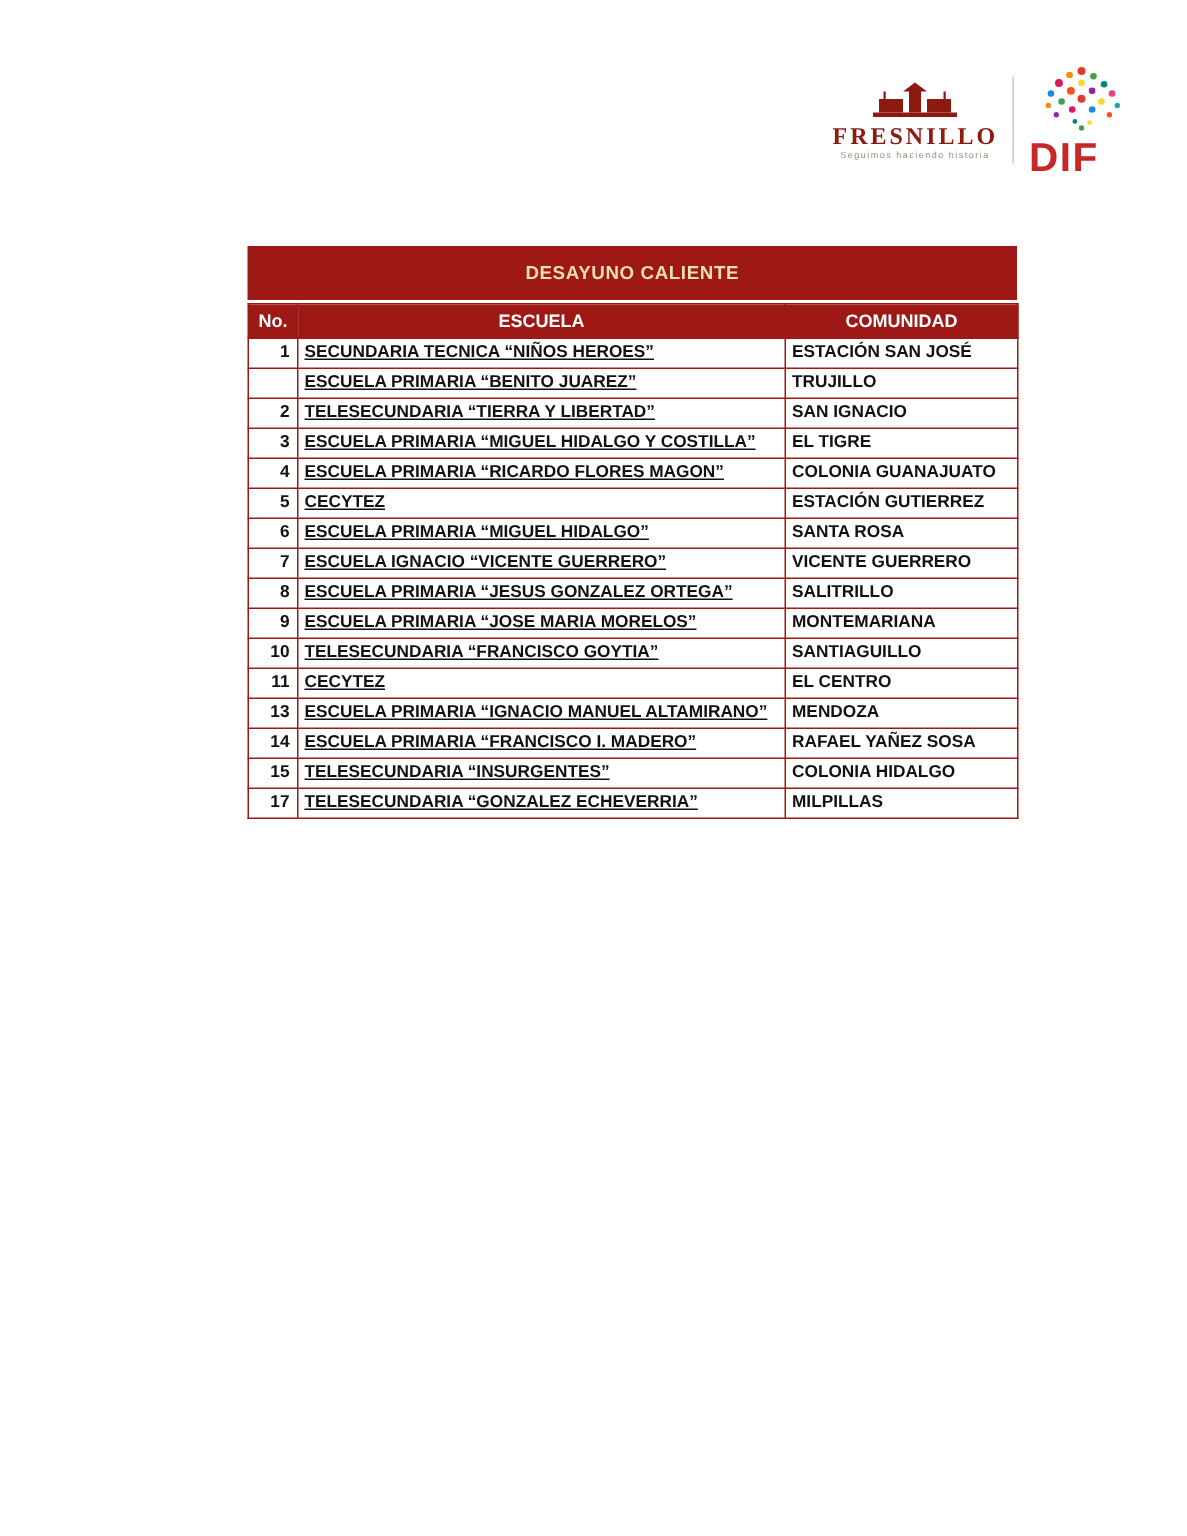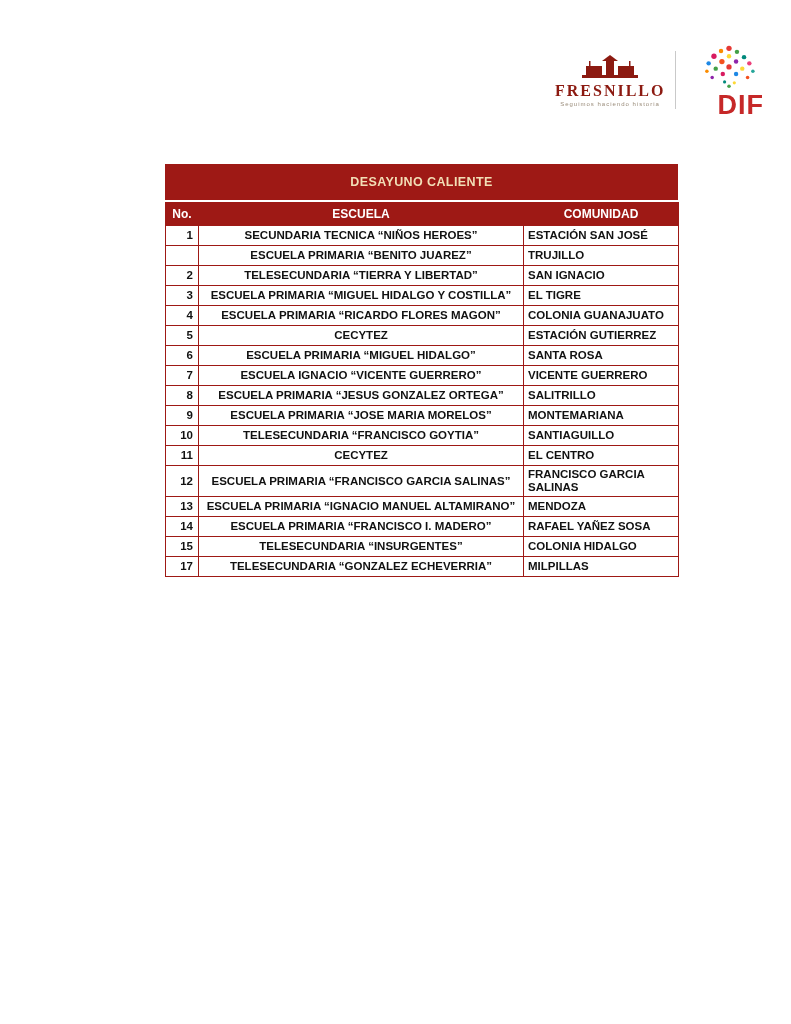--- a/index.html
+++ b/index.html
@@ -15,21 +15,21 @@
   
   .logo-strip{position:absolute;top:28px;left:555px;width:210px;height:72px;display:flex;align-items:center;}
   .fresnillo{width:110px;text-align:center;}
   .fresnillo-name{
     font-family:"Liberation Serif", serif;
     color:#8c1a11;font-size:16px;letter-spacing:2px;font-weight:bold;
     line-height:1.05;
   }
   .fresnillo-tagline{font-size:6px;color:#9a8c7a;letter-spacing:1px;margin-top:1px;}
   .logo-divider{width:1px;height:58px;background:#c9c9c9;margin:0 10px;}
-  .dif{width:78px;text-align:right;}
+  .dif{width:78px;text-align:left;}
   .dif-name{
     font-weight:bold;font-size:27px;color:#c62828;letter-spacing:1px;line-height:0.9;
     font-family:"Liberation Sans", sans-serif;
   }
 
   
   .title-band{
     position:absolute;left:165px;top:148px;width:513px;height:36px;
     background:#9e1915;
     color:#f2deb6;
@@ -50,21 +50,21 @@
   .school-table td{
     border:1.5px solid #9e1915;
     font-size:11.5px;font-weight:bold;color:#111111;
     padding:2px 4px;
     height:15px;
     line-height:1.15;
     overflow:hidden;
     vertical-align:middle;
   }
   .school-table td.col-no{text-align:right;padding-right:5px;}
-  .school-table td.col-escuela{text-align:center;}
+  .school-table td.col-escuela{text-align:left;text-decoration:underline;}
   .school-table td.col-comunidad{text-align:left;}
 </style>
 </head>
 <body>
 
 <div class="page">
 
   <div class="logo-strip">
 
     <div class="fresnillo">
@@ -191,25 +191,20 @@
             <td class="col-no">10</td>
             <td class="col-escuela">TELESECUNDARIA “FRANCISCO GOYTIA”</td>
             <td class="col-comunidad">SANTIAGUILLO</td>
           </tr>
           <tr>
             <td class="col-no">11</td>
             <td class="col-escuela">CECYTEZ</td>
             <td class="col-comunidad">EL CENTRO</td>
           </tr>
           <tr>
-            <td class="col-no">12</td>
-            <td class="col-escuela">ESCUELA PRIMARIA “FRANCISCO GARCIA SALINAS”</td>
-            <td class="col-comunidad">FRANCISCO GARCIA SALINAS</td>
-          </tr>
-          <tr>
             <td class="col-no">13</td>
             <td class="col-escuela">ESCUELA PRIMARIA “IGNACIO MANUEL ALTAMIRANO”</td>
             <td class="col-comunidad">MENDOZA</td>
           </tr>
           <tr>
             <td class="col-no">14</td>
             <td class="col-escuela">ESCUELA PRIMARIA “FRANCISCO I. MADERO”</td>
             <td class="col-comunidad">RAFAEL YAÑEZ SOSA</td>
           </tr>
           <tr>

